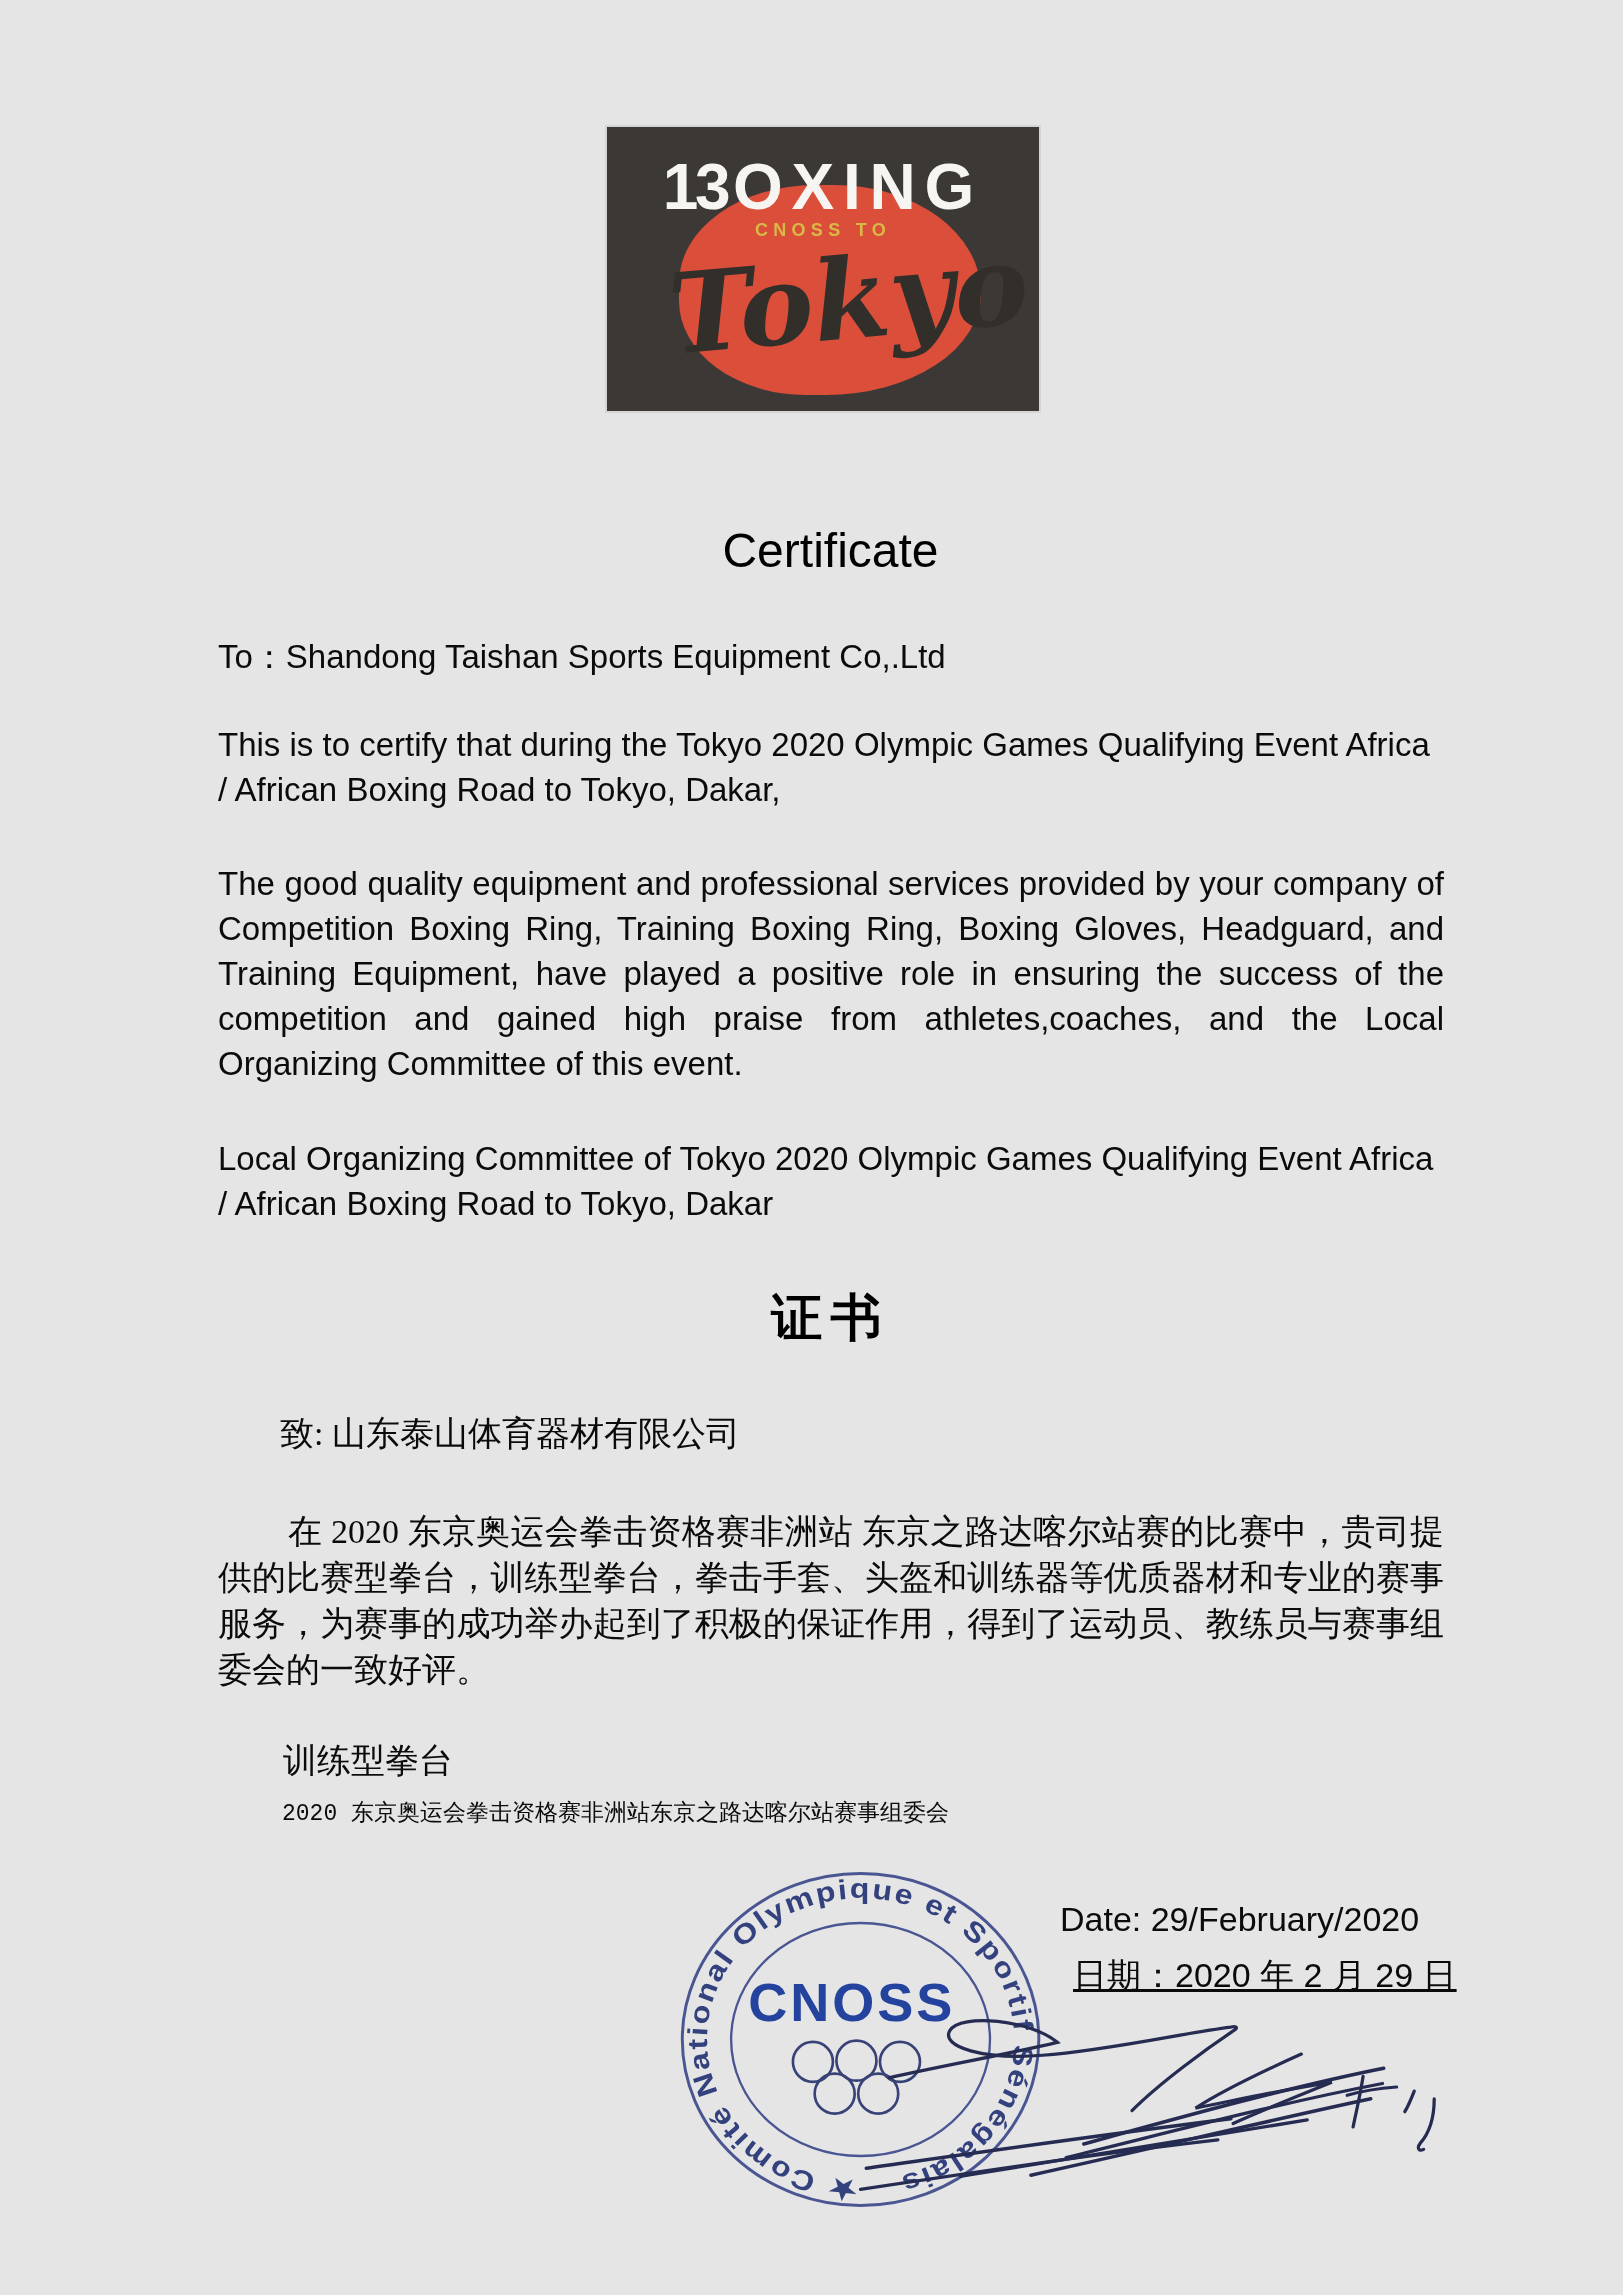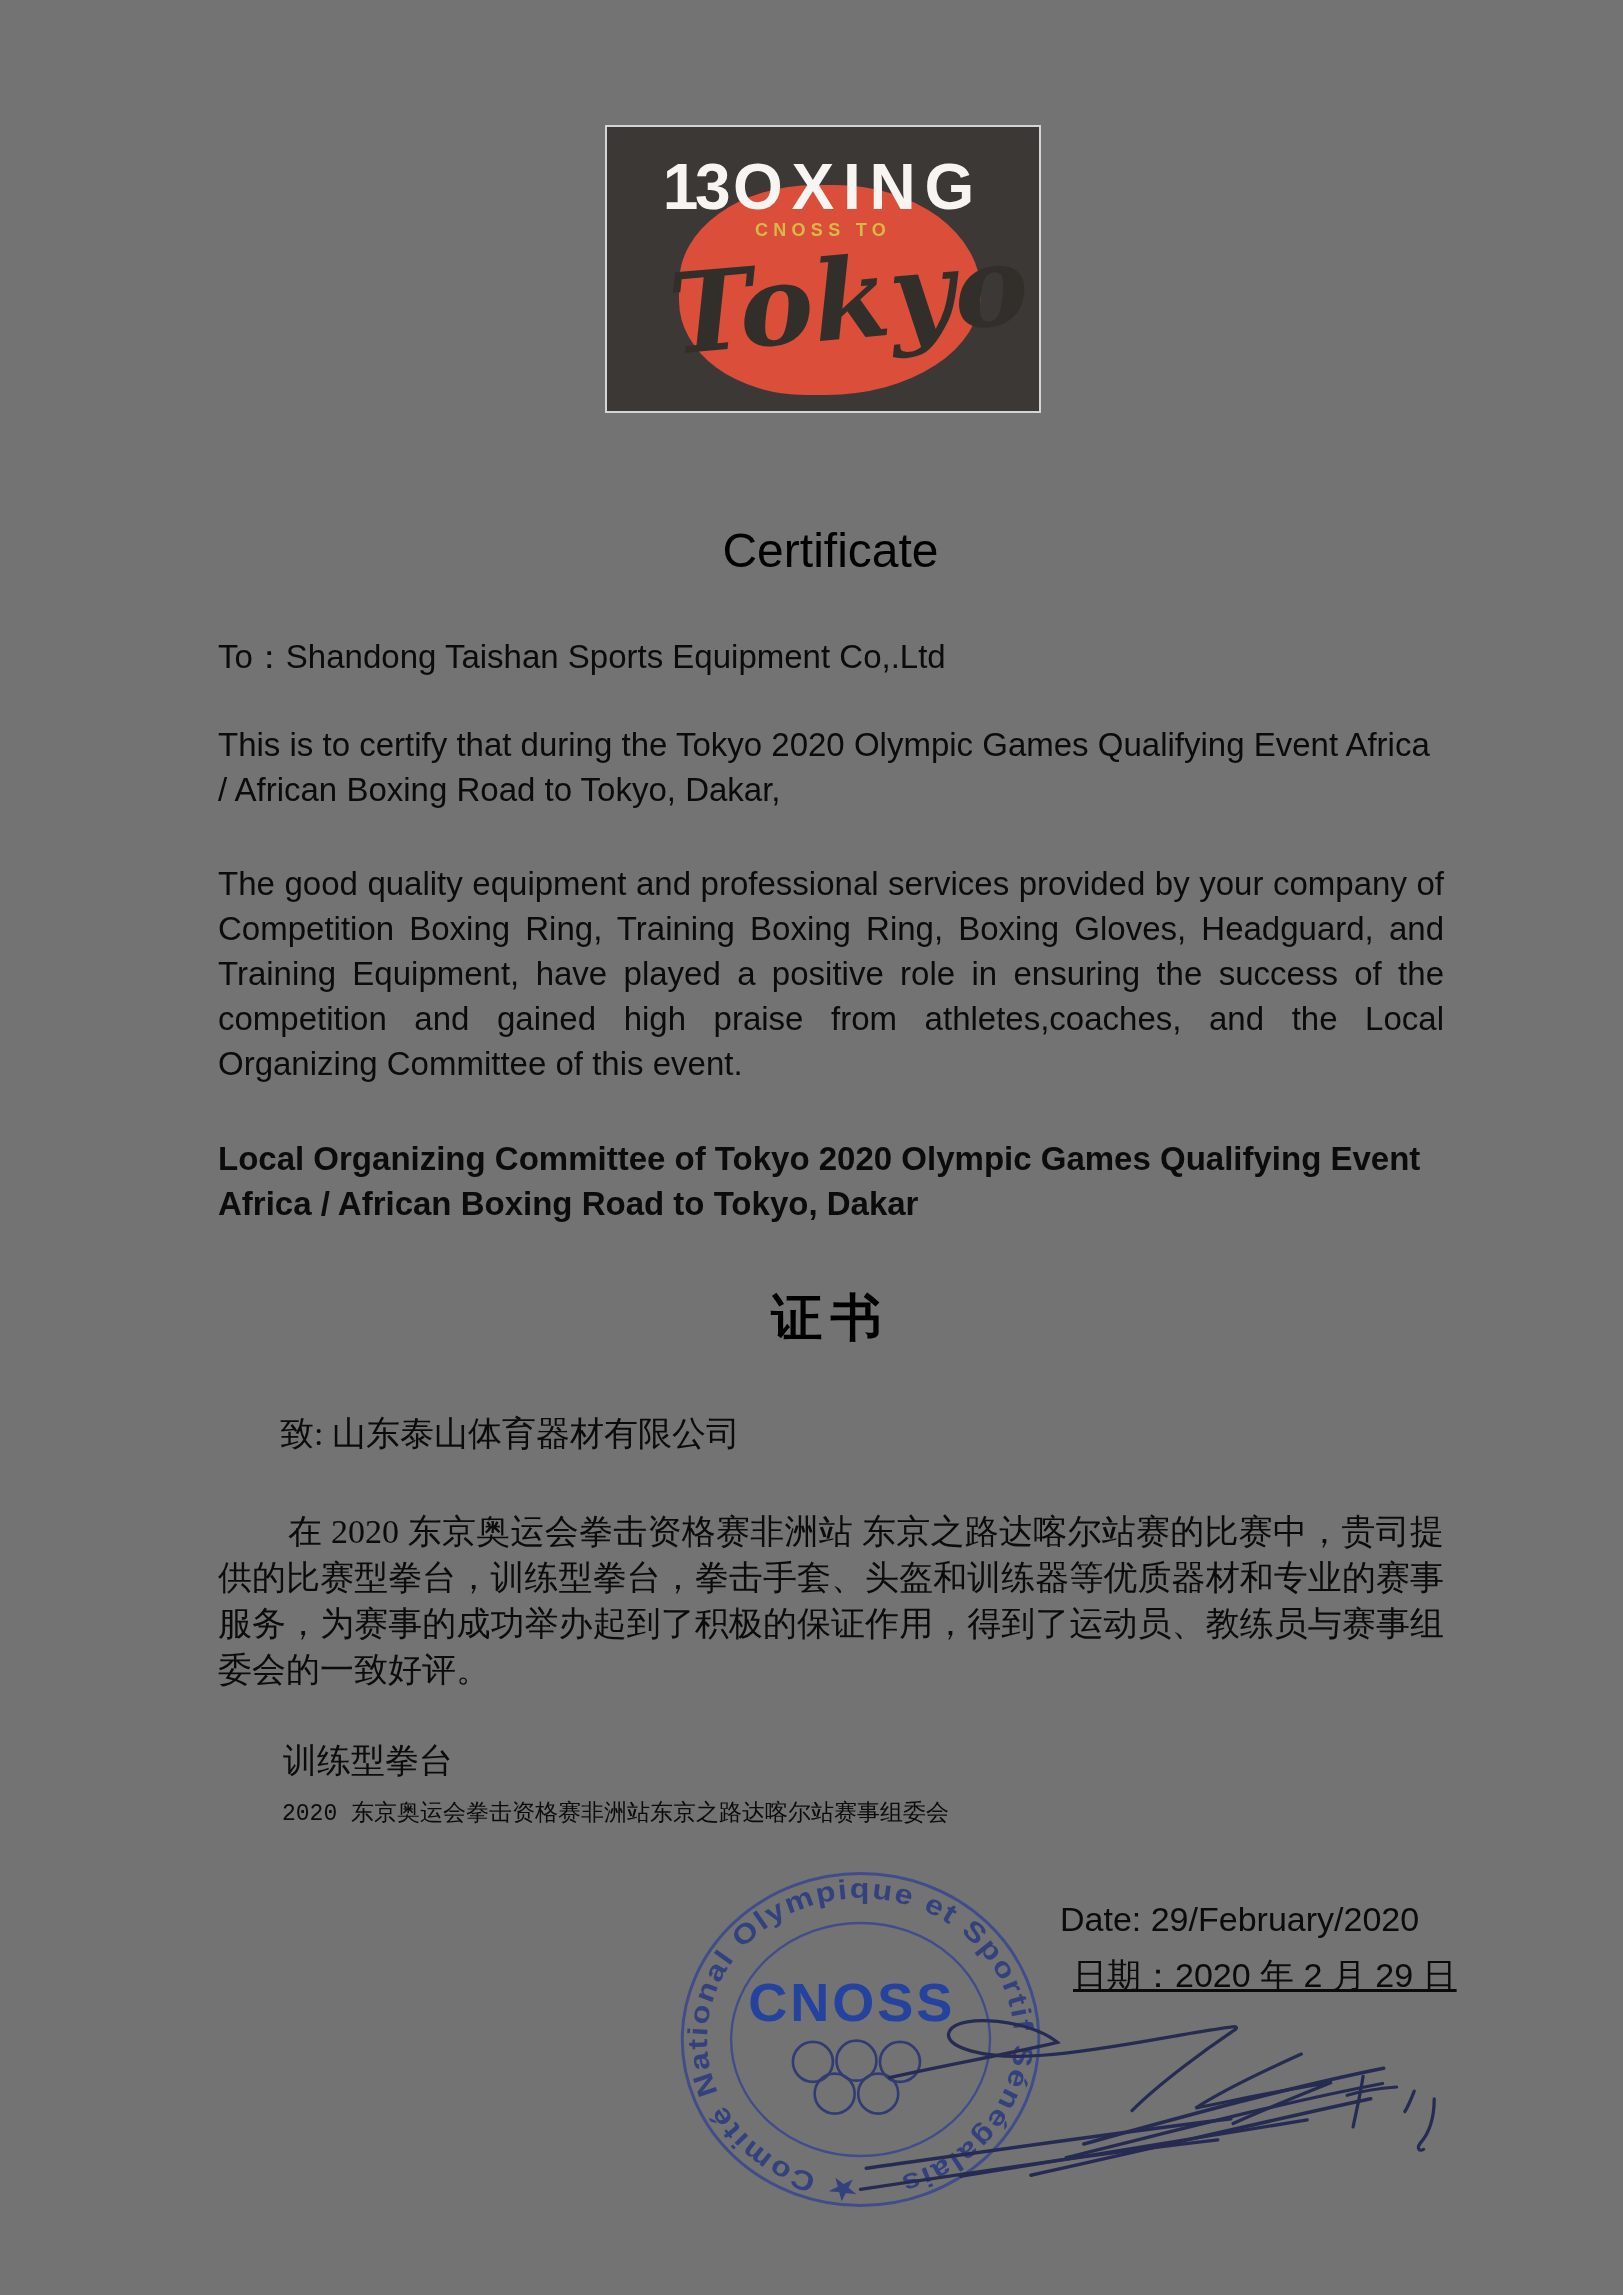--- a/index.html
+++ b/index.html
@@ -1,19 +1,19 @@
 <!DOCTYPE html>
 <html style="font-size:9.4px"><head>
 <meta charset="utf-8">
 <style>
   html,body{margin:0;padding:0;background:#9a9a9a;}
   #page{
     position:relative;
     width:1623px;height:2295px;
-    background:#737373;
+    background:#e5e5e5;
     font-family:"Liberation Sans", sans-serif;
     color:#111111;
     overflow:hidden;
   }
   
   #logo{
     position:absolute;left:607px;top:127px;width:432px;height:284px;
     background:#3b3835;
     outline:2.4px solid #d7d5d3;
     overflow:hidden;
@@ -51,21 +51,21 @@
     position:absolute;left:218px;top:523px;width:1225px;
     text-align:center;font-weight:normal;font-size:48px;color:#000;
   }
   .textblock{
     position:absolute;left:218px;width:1226px;
     font-size:33px;line-height:45px;color:#0b0b0b;
   }
   #to-en{top:634px;}
   #para1{top:722px;}
   #para2{top:861px;text-align:justify;}
-  #para3{top:1136px;font-weight:bold;}
+  #para3{top:1136px;}
   .cjk{font-family:"Liberation Serif","DejaVu Serif",serif;}
   .title-zh{
     position:absolute;left:218px;top:1284px;width:1225px;
     text-align:center;font-weight:bold;font-size:51px;
     letter-spacing:8.2px;color:#000;
   }
   #to-zh{top:1411px;padding-left:62px;font-size:34px;}
   #para-zh{top:1509px;text-align:justify;text-indent:70px;font-size:34px;line-height:46px;}
   #attest-zh{top:1738px;padding-left:65px;font-size:34px;}
   #committee-zh{top:1792px;padding-left:64px;font-size:23px;font-family:Liberation Mono, monospace;}

